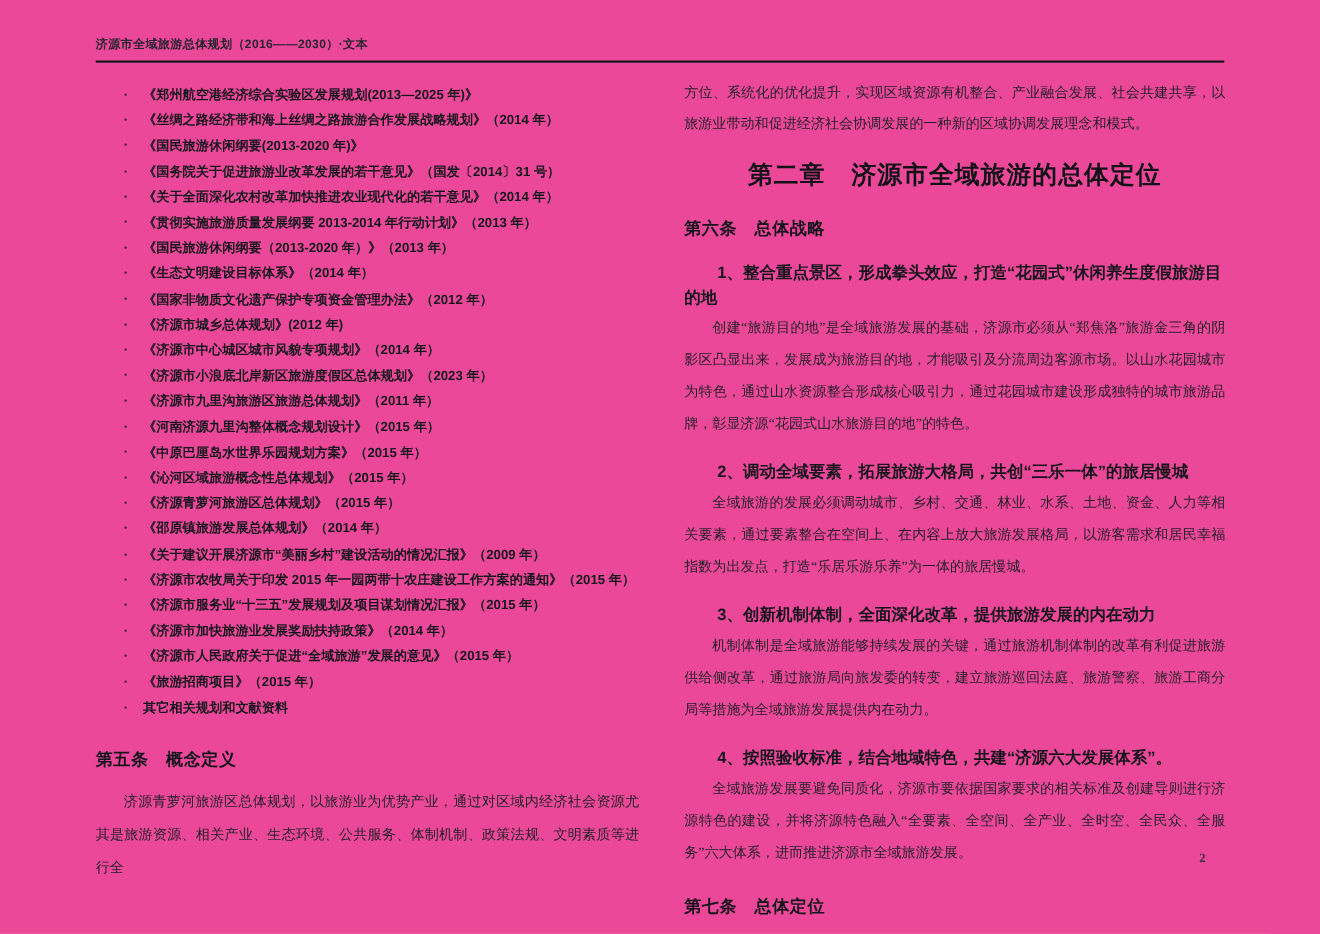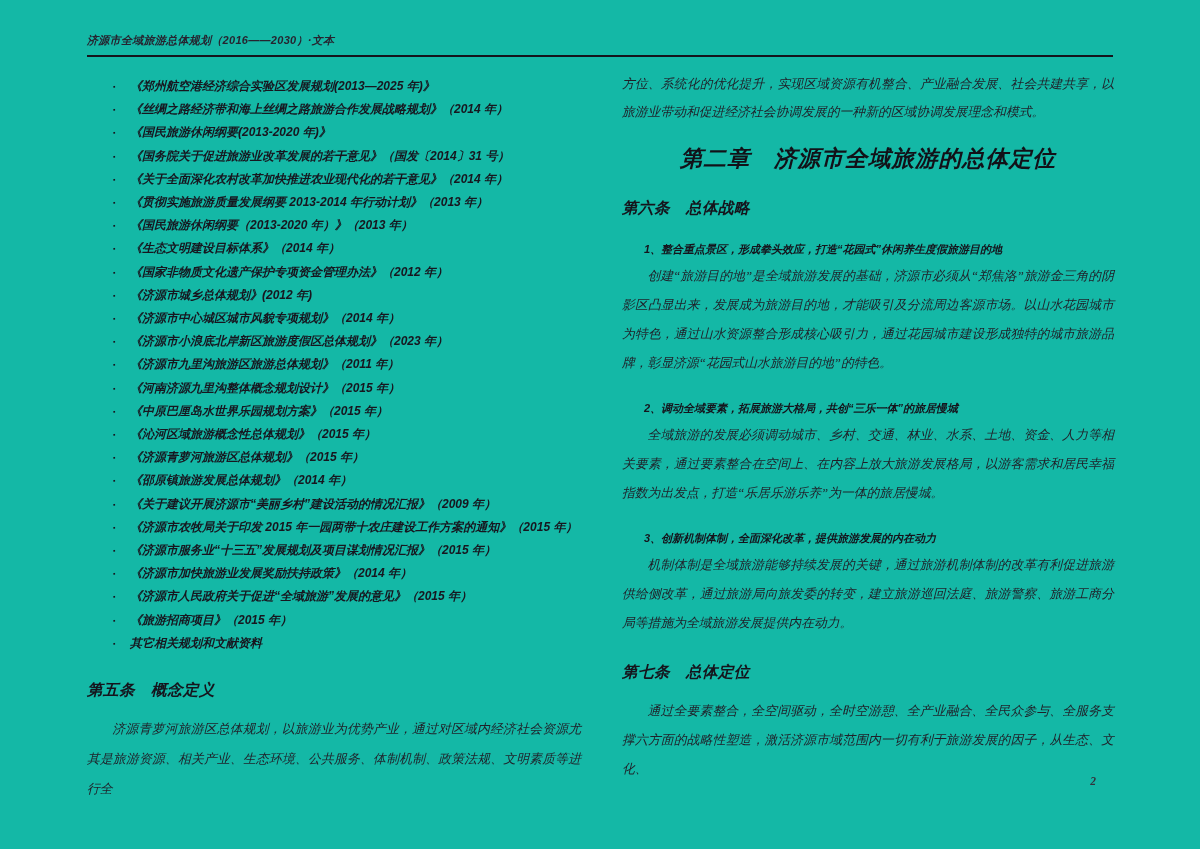--- a/index.html
+++ b/index.html
@@ -1,20 +1,20 @@
 <!DOCTYPE html>
 <html><head>
 <meta charset="utf-8">
 <style>
   * { margin:0; padding:0; box-sizing:border-box; }
   html,body { background:#e8e8e8; }
   body { font-family:"Liberation Serif", serif; color:#1a1a1a; }
   .page {
-    position:relative; width:1200px; height:849px; background:#14b8a6;
-    margin:0 auto; overflow:hidden;font-style:italic;
+    position:relative; width:1200px; height:849px; background:#ec4899;
+    margin:0 auto; overflow:hidden;
   }
   .header {
     position:absolute; top:33px; left:87px; width:1026px;
     font-family:"Liberation Sans", sans-serif;
     font-size:11px; font-weight:bold; color:#262430;
     padding-bottom:7px; border-bottom:2px solid #15141c;
     letter-spacing:0.3px;
   }
   .content {
     position:absolute; top:70px; left:87px; width:1027px;
@@ -55,21 +55,21 @@
     margin-top:17px;
     font-family:"Liberation Sans", sans-serif;
     font-weight:bold; font-size:22.5px; text-align:center; color:#121118;
     letter-spacing:1px;
   }
   .right-sec-heading { margin-top:24px; }
   .sub-block { margin-top:0; }
   .sub-title {
     margin-top:19px;
     font-family:"Liberation Sans", sans-serif;
-    font-weight:bold; font-size:11px; line-height:22px;
+    font-weight:bold; font-size:15px; line-height:22px;
     text-indent:2em; color:#15141c;
   }
   .sub-body {
     margin-top:2px;
     font-size:12.8px; line-height:29px; text-align:justify;
     text-indent:2em; color:#201f28;
   }
   .sec7-para { margin-top:14px; font-size:12.8px; line-height:29px; text-align:justify; text-indent:2em; color:#201f28; }
   .page-number {
     position:absolute; right:104px; bottom:62px;
@@ -237,20 +237,24 @@
           <div class="sub-block">
             <div class="sub-title">2、调动全域要素，拓展旅游大格局，共创“三乐一体”的旅居慢城</div>
             <p class="sub-body">全域旅游的发展必须调动城市、乡村、交通、林业、水系、土地、资金、人力等相关要素，通过要素整合在空间上、在内容上放大旅游发展格局，以游客需求和居民幸福指数为出发点，打造“乐居乐游乐养”为一体的旅居慢城。</p>
           </div>
 
           <div class="sub-block">
             <div class="sub-title">3、创新机制体制，全面深化改革，提供旅游发展的内在动力</div>
             <p class="sub-body">机制体制是全域旅游能够持续发展的关键，通过旅游机制体制的改革有利促进旅游供给侧改革，通过旅游局向旅发委的转变，建立旅游巡回法庭、旅游警察、旅游工商分局等措施为全域旅游发展提供内在动力。</p>
           </div>
 
+          <div class="sub-block">
+            <div class="sub-title">4、按照验收标准，结合地域特色，共建“济源六大发展体系”。</div>
+            <p class="sub-body">全域旅游发展要避免同质化，济源市要依据国家要求的相关标准及创建导则进行济源特色的建设，并将济源特色融入“全要素、全空间、全产业、全时空、全民众、全服务”六大体系，进而推进济源市全域旅游发展。</p>
+          </div>
         </div>
 
       <div class="sec-heading right-sec-heading">第七条　总体定位</div>
       <p class="sec7-para">通过全要素整合，全空间驱动，全时空游憩、全产业融合、全民众参与、全服务支撑六方面的战略性塑造，激活济源市域范围内一切有利于旅游发展的因子，从生态、文化、</p>
     </div>
 
   </div>
 
   <div class="page-number">2</div>
 

